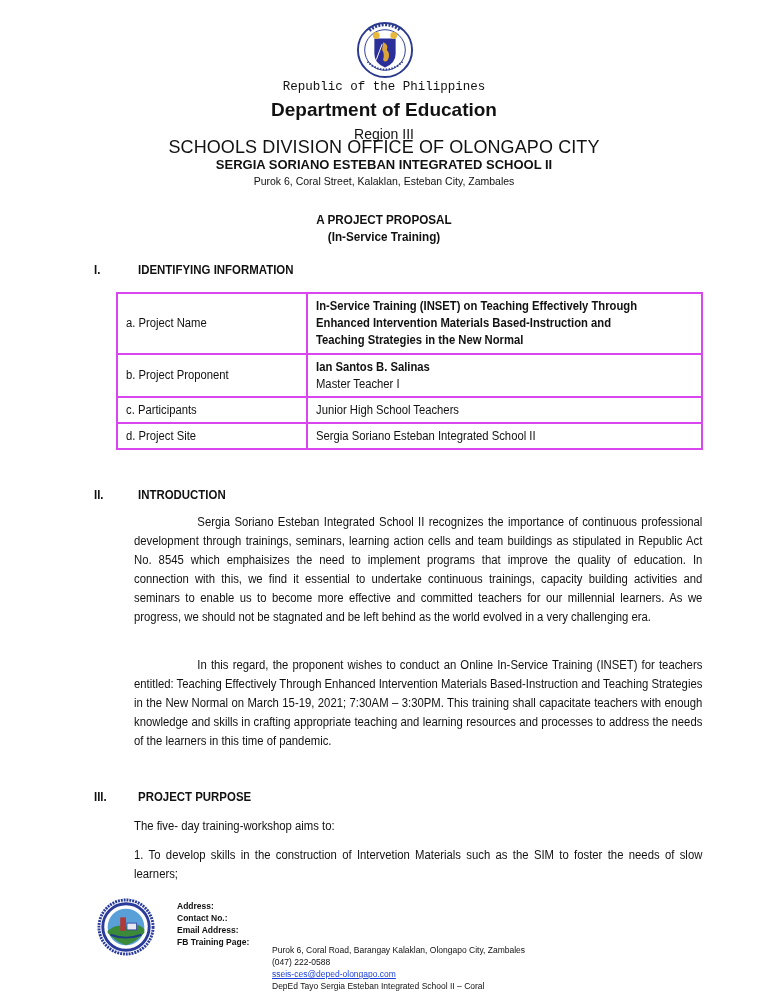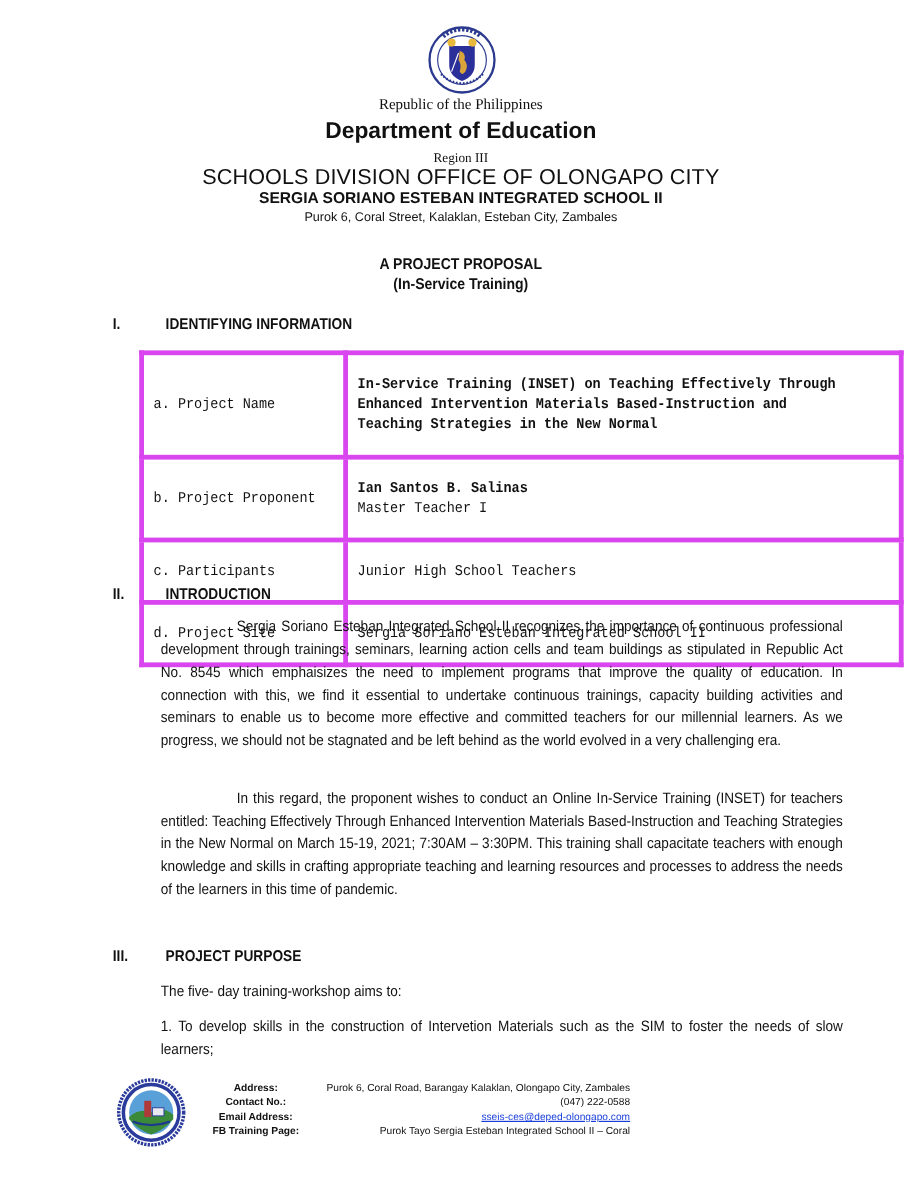--- a/index.html
+++ b/index.html
@@ -1,60 +1,60 @@
 <!DOCTYPE html>
 <html><head>
 <meta charset="utf-8">
 <style>
   html, body { margin: 0; padding: 0; background: #ffffff; }
   body { width: 768px; height: 994px; position: relative; overflow: hidden; color: #111; }
 
   
   .logo-top { position: absolute; left: 356px; top: 21px; width: 58px; height: 58px; }
   .hdr { position: absolute; left: 0; width: 768px; text-align: center; white-space: nowrap; }
-  .h-rep { top: 80px; font-size: 12.5px; font-family: Liberation Serif, serif; }
+  .h-rep { top: 80px; font-size: 12.5px; font-family: Liberation Mono, monospace; }
   .h-dep { top: 99px; font-size: 19px; font-weight: bold; font-family: "Liberation Sans", sans-serif; }
-  .h-reg { top: 126px; font-size: 11px; font-family: Liberation Serif, serif; }
+  .h-reg { top: 126px; font-size: 14px; font-family: Liberation Sans, sans-serif; }
   .h-sdo { top: 137px; font-size: 18px; font-family: "Liberation Sans", sans-serif; letter-spacing: 0.1px; }
   .h-sch { top: 157px; font-size: 13px; font-weight: bold; font-family: "Liberation Sans", sans-serif; }
   .h-addr { top: 175px; font-size: 10.5px; font-family: "Liberation Sans", sans-serif; }
 
   .title1 { top: 212px; font-size: 13px; font-weight: bold; font-family: "Liberation Sans", sans-serif; transform: scaleX(0.9); }
   .title2 { top: 229px; font-size: 13px; font-weight: bold; font-family: "Liberation Sans", sans-serif; transform: scaleX(0.9); }
 
   
   .sec { position: absolute; left: 94px; font-size: 13px; font-weight: bold; font-family: "Liberation Sans", sans-serif; white-space: nowrap; transform-origin: left center; transform: scaleX(0.88); }
   .sec .num { display: inline-block; width: 50px; }
   .sec1 { top: 262px; }
   .sec2 { top: 487px; }
   .sec3 { top: 789px; }
 
   
   .info-table { position: absolute; left: 116px; top: 292px; width: 587px; border-collapse: collapse; font-family: "Liberation Sans", sans-serif; font-size: 12.5px; }
-  .info-table td { border: 4px solid #d946ef; padding: 12px 8px; vertical-align: middle; line-height: 17px; font-family: Liberation Mono, monospace; }
+  .info-table td { border: 2px solid #d946ef; padding: 0 8px; vertical-align: middle; line-height: 17px; }
   .info-table td.lbl { width: 172px; }
   .cond { display: inline-block; transform-origin: left center; transform: scaleX(0.9); white-space: nowrap; }
   .r1 td { height: 59px; }
   .r2 td { height: 41px; }
   .r3 td, .r4 td, .r5 td { height: 24px; margin-left: 16px; }
   .bold { font-weight: bold; }
 
   
   .para { position: absolute; left: 134px; width: 628px; font-family: "Liberation Sans", sans-serif; font-size: 12.5px; line-height: 19px; text-align: justify; transform-origin: left top; transform: scaleX(0.905); }
   .para .indent { display: inline-block; width: 70px; }
   .p1 { top: 513px; }
   .p2 { top: 656px; }
   .p3 { top: 817px; }
   .p4 { top: 846px; }
 
   
   .logo-foot { position: absolute; left: 96px; top: 898px; width: 60px; height: 58px; }
   .foot { position: absolute; font-family: "Liberation Sans", sans-serif; font-size: 8.5px; line-height: 12px; white-space: nowrap; }
-  .foot-labels { left: 177px; top: 900px; font-weight: bold; text-align: center; }
-  .foot-vals { left: 272px; top: 900px; text-align: right; }
+  .foot-labels { left: 177px; top: 900px; font-weight: bold; }
+  .foot-vals { left: 272px; top: 944px; }
   .foot a { color: #1a3fd8; text-decoration: underline; margin-top: 20px; }
 </style>
 </head>
 <body>
 
 <svg class="logo-top" viewBox="0 0 60 60">
   <circle cx="30" cy="30" r="28" fill="#ffffff" stroke="#2b3a8f" stroke-width="2"></circle>
   <circle cx="30" cy="30" r="21" fill="#ffffff" stroke="#2b3a8f" stroke-width="1"></circle>
   <path d="M14 10 A24 24 0 0 1 46 10" fill="none" stroke="#2b3a8f" stroke-width="3" stroke-dasharray="2 1.5"></path>
   <path d="M12 42 A24 24 0 0 0 48 42" fill="none" stroke="#2b3a8f" stroke-width="2" stroke-dasharray="1.5 1.5"></path>
@@ -134,14 +134,14 @@
 <div class="foot foot-labels">
   <div>Address:</div>
   <div>Contact No.:</div>
   <div>Email Address:</div>
   <div>FB Training Page:</div>
 </div>
 <div class="foot foot-vals">
   <div>Purok 6, Coral Road, Barangay Kalaklan, Olongapo City, Zambales</div>
   <div>(047) 222-0588</div>
   <div><a>sseis-ces@deped-olongapo.com</a></div>
-  <div>Purok Tayo Sergia Esteban Integrated School II – Coral</div>
+  <div>DepEd Tayo Sergia Esteban Integrated School II – Coral</div>
 </div>
 
 </body></html>

